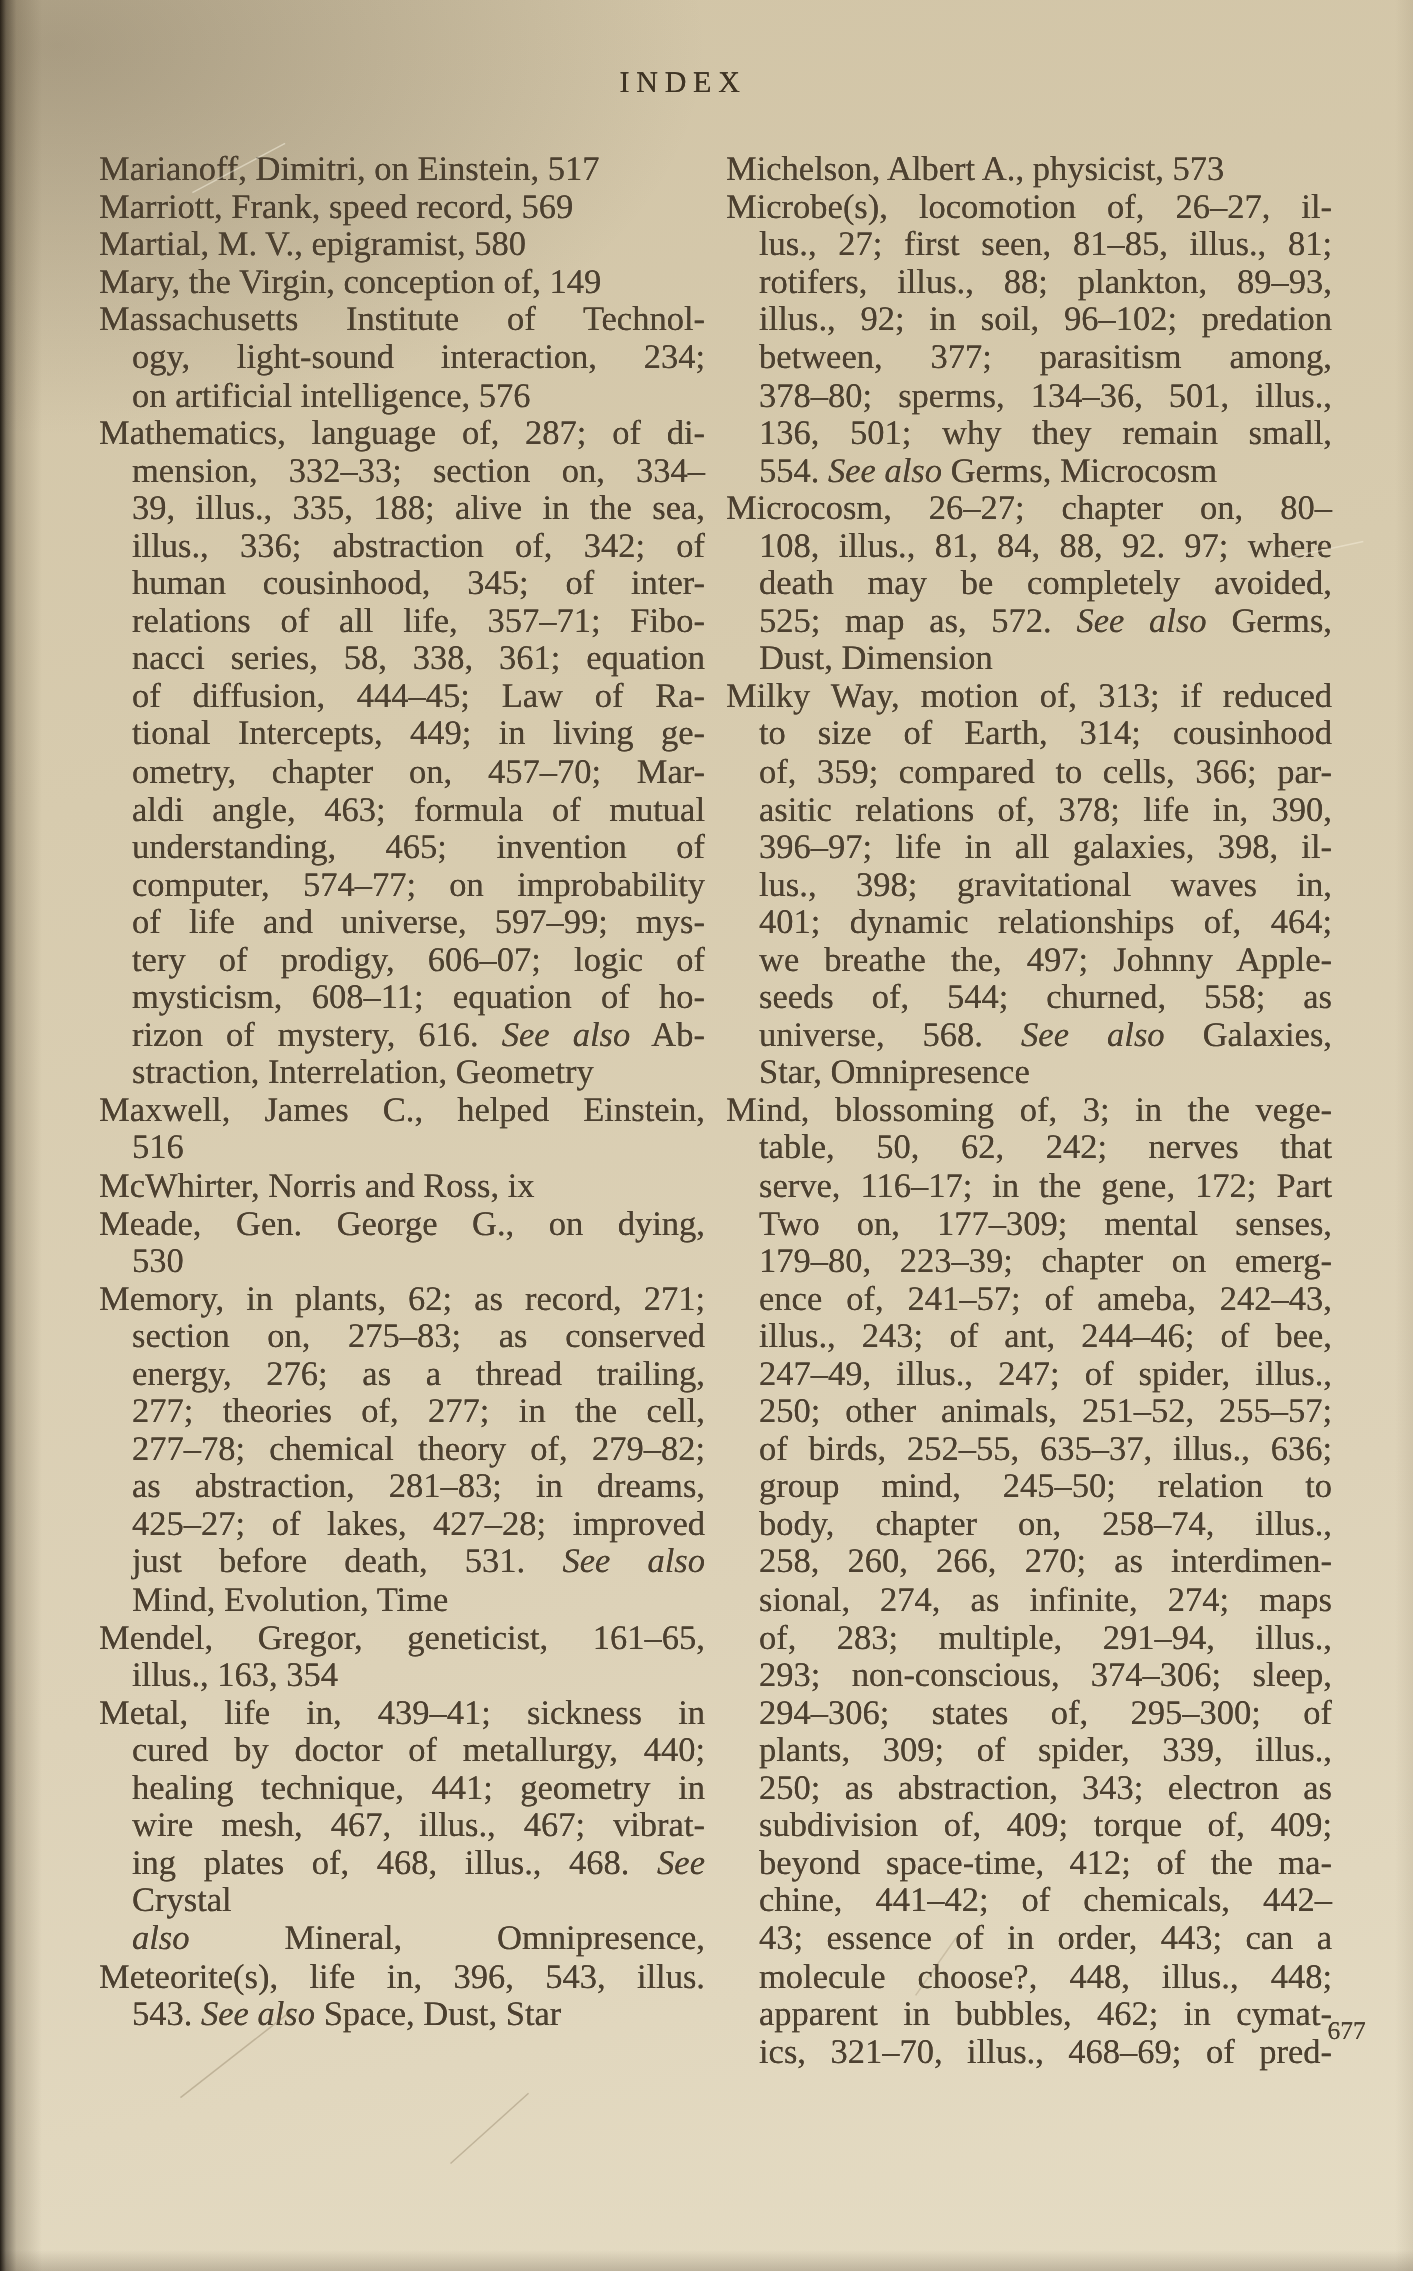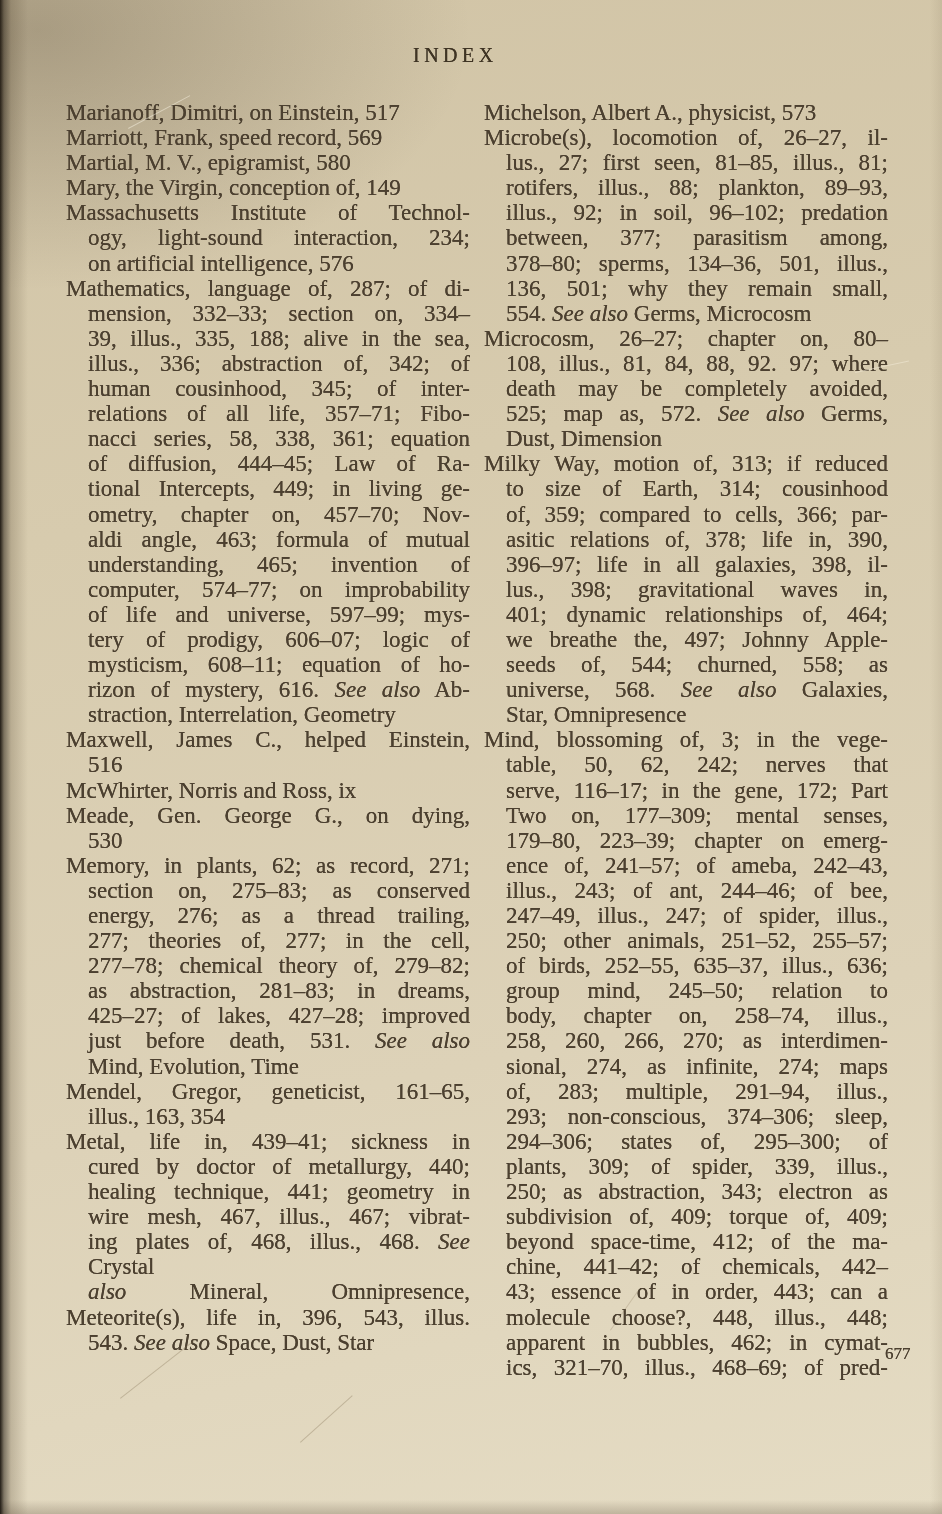--- a/index.html
+++ b/index.html
@@ -86,21 +86,21 @@
       <div class="entry">
         <div class="line">Mathematics, language of, 287; of di-</div>
         <div class="line cont">mension, 332–33; section on, 334–</div>
         <div class="line cont">39, illus., 335, 188; alive in the sea,</div>
         <div class="line cont">illus., 336; abstraction of, 342; of</div>
         <div class="line cont">human cousinhood, 345; of inter-</div>
         <div class="line cont">relations of all life, 357–71; Fibo-</div>
         <div class="line cont">nacci series, 58, 338, 361; equation</div>
         <div class="line cont">of diffusion, 444–45; Law of Ra-</div>
         <div class="line cont">tional Intercepts, 449; in living ge-</div>
-        <div class="line cont">ometry, chapter on, 457–70; Nov-</div>
+        <div class="line cont">ometry, chapter on, 457–70; Mar-</div>
         <div class="line cont">aldi angle, 463; formula of mutual</div>
         <div class="line cont">understanding, 465; invention of</div>
         <div class="line cont">computer, 574–77; on improbability</div>
         <div class="line cont">of life and universe, 597–99; mys-</div>
         <div class="line cont">tery of prodigy, 606–07; logic of</div>
         <div class="line cont">mysticism, 608–11; equation of ho-</div>
         <div class="line cont">rizon of mystery, 616. <i>See also</i> Ab-</div>
         <div class="line cont end">straction, Interrelation, Geometry</div>
       </div>
       <div class="entry">

